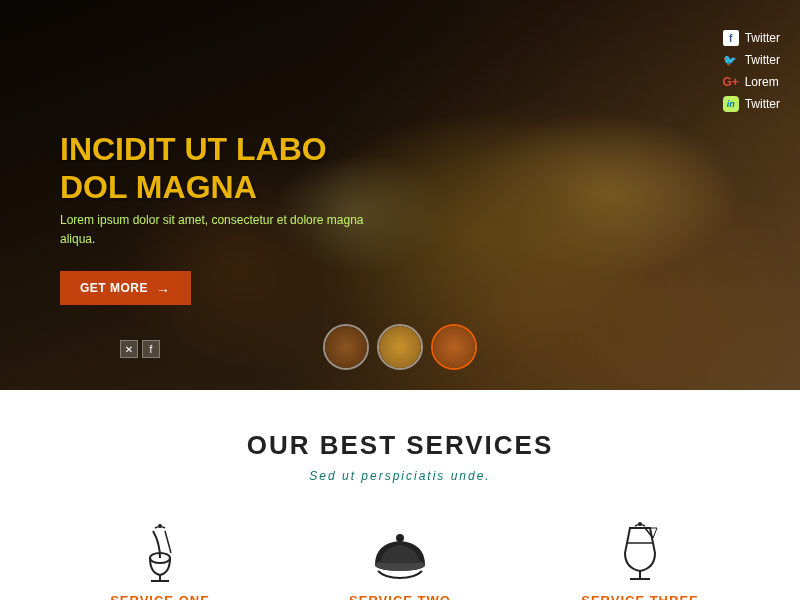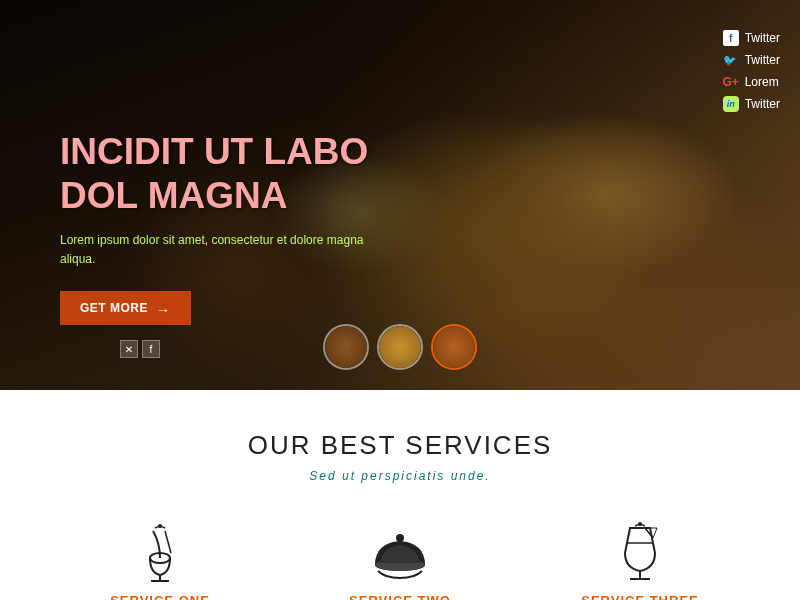--- a/index.html
+++ b/index.html
@@ -105,26 +105,26 @@
 
     
     .hero-content {
       position: absolute;
       top: 130px;
       left: 60px;
       z-index: 5;
       max-width: 340px;
     }
     .hero-title {
-      font-size: 37px;
+      font-size: 32px;
       font-weight: 900;
-      color: #fca5a5;
+      color: #eab308;
       text-transform: uppercase;
       line-height: 1.2;
-      margin-bottom: 12px;
+      margin-bottom: 4px;
       text-shadow: 1px 1px 3px rgba(0,0,0,0.5);
     }
     .hero-subtitle {
       font-size: 12px;
       color: #bef264;
       line-height: 1.6;
       margin-bottom: 22px;
     }
     .btn-getmore {
       display: inline-flex;
@@ -196,21 +196,21 @@
     }
 
     
     .services-section {
       background: #fff;
       padding: 40px 20px 30px;
       text-align: center;
     }
     .services-title {
       font-size: 26px;
-      font-weight: 400;
+      font-weight: 700;
       color: #222;
       text-transform: uppercase;
       letter-spacing: 2px;
       margin-bottom: 8px;
     }
     .services-subtitle {
       font-size: 12px;
       color: #0f766e;
       letter-spacing: 2px;
       margin-bottom: 40px;

